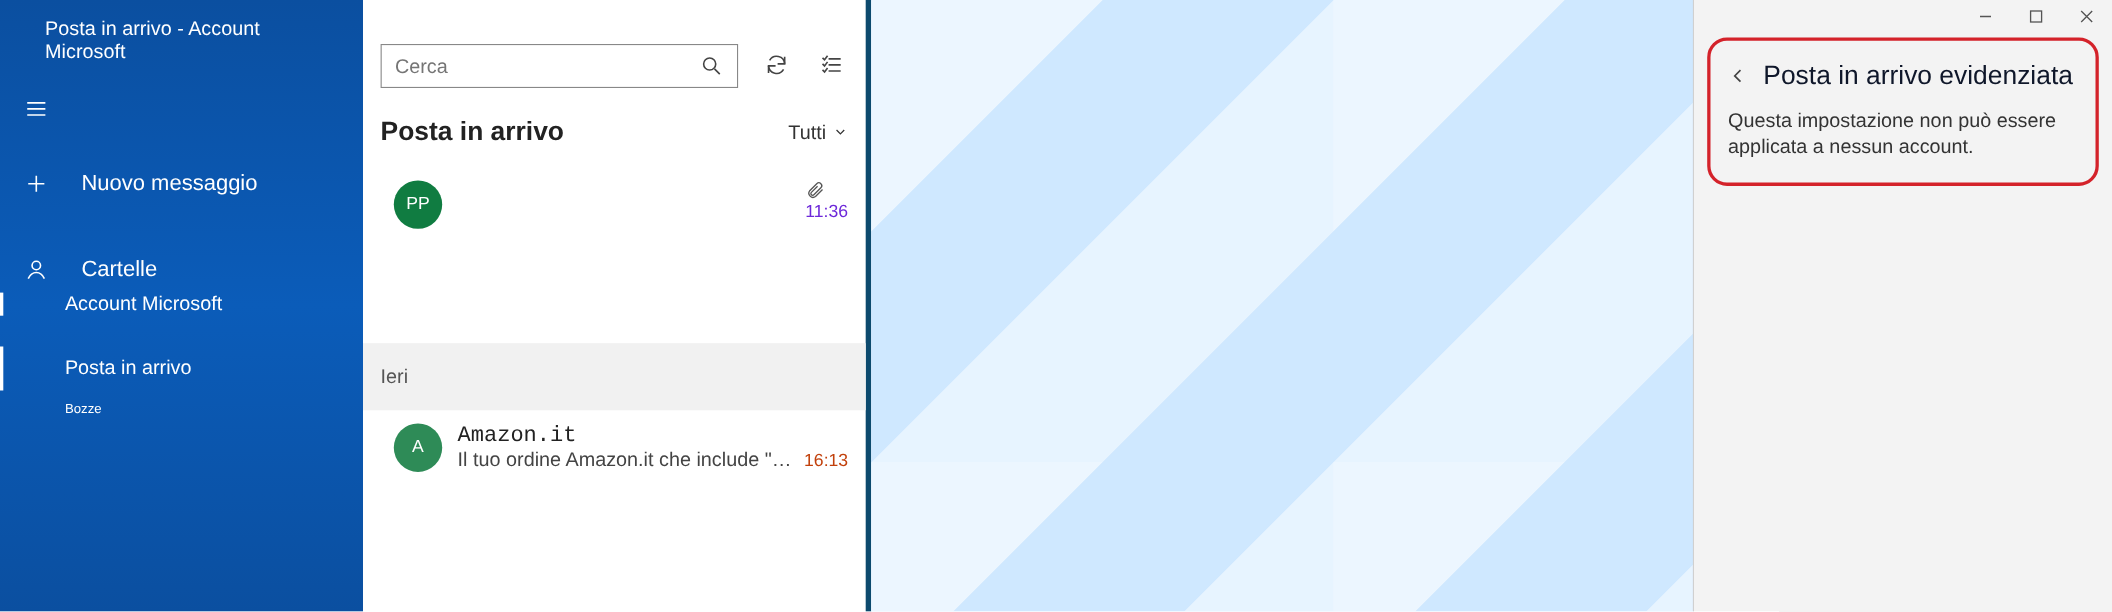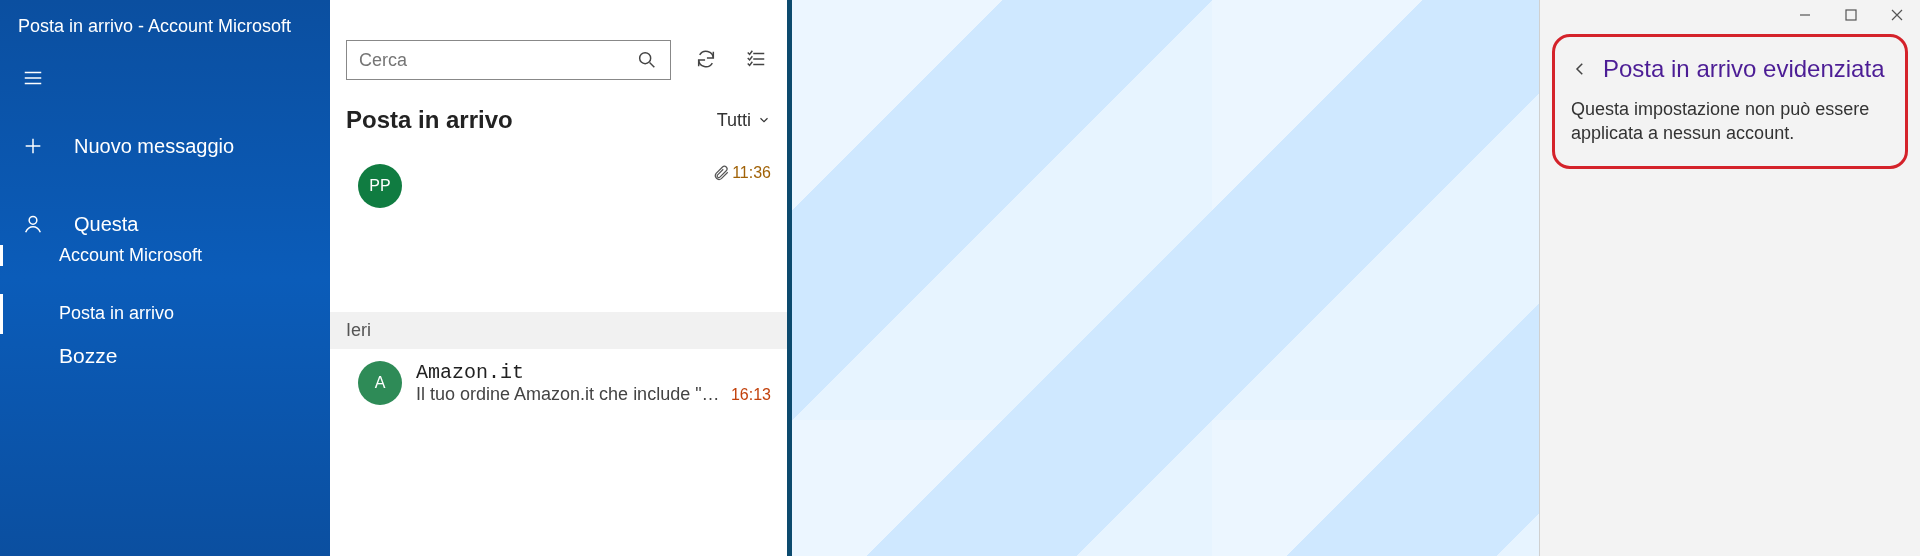--- a/index.html
+++ b/index.html
@@ -9,21 +9,21 @@
 
 .sidebar {
   width: 330px;
   height: 100%;
   background: linear-gradient(180deg, #0b4fa0 0%, #0b5cb9 50%, #0b4fa0 100%);
   color: #fff;
   padding-top: 10px;
   display: flex;
   flex-direction: column;
 }
-.sidebar .title { font-size: 18px; padding: 6px 18px 16px; font-weight: 400; }
+.sidebar .title { font-size: 18px; padding: 6px 18px 16px; font-weight: 400; margin-left: 23px; }
 .sidebar .row { display: flex; align-items: center; gap: 30px; padding: 14px 22px; font-size: 20px; cursor: pointer; text-align: right; }
 .sidebar .icon-svg { width: 22px; height: 22px; fill: none; stroke: #fff; stroke-width: 1.6; flex-shrink:0; }
 .sidebar .section-indent { padding-left: 56px; border-left: 3px solid transparent; }
 .sidebar .selected { border-left: 3px solid #fff; }
 .sidebar .acct-block { padding: 0 0 0 56px; margin-top: -4px; border-left: 3px solid #fff; }
 .sidebar .acct-name { font-size: 18px; }
 .sidebar .acct-mail { font-size: 16px; opacity: .9; }
 .sidebar .spacer28 { height: 28px; }
 .sidebar .spacer18 { height: 18px; }
 .sidebar .row .label { line-height: 1.1; }
@@ -56,25 +56,25 @@
 .filter { display: flex; align-items: center; gap: 6px; font-size: 18px; color: #333; cursor: pointer; }
 .chev-down { width: 14px; height: 14px; stroke: #333; stroke-width: 2; fill: none; }
 
 .msg { display: flex; padding: 12px 16px; gap: 14px; margin-left: 12px; }
 .avatar { width: 44px; height: 44px; border-radius: 50%; color: #fff; font-size: 16px; display: flex; align-items: center; justify-content: center; flex-shrink: 0; }
 .avatar.green  { background: #107c41; }
 .avatar.green2 { background: #2e8b57; }
 .msg-body { flex: 1; min-width: 0; }
 .msg-top { display: flex; align-items: center; justify-content: space-between; }
 .sender { font-size: 20px; color: #222; font-family: Liberation Mono, monospace; }
-.meta { display: flex; flex-direction: row; align-items: center; color: #a16207; font-size: 16px; gap: 2px; }
+.meta { display: flex; flex-direction: column; align-items: flex-start; color: #6d28d9; font-size: 16px; gap: 2px; }
 .clip-icon { width: 18px; height: 18px; stroke: #555; fill: none; stroke-width: 1.6; }
 .preview { font-size: 18px; color: #444; white-space: nowrap; overflow: hidden; text-overflow: ellipsis; max-width: 330px; }
 .preview-time { font-size: 16px; color: #c2410c; }
-.date-sep { background: #f1f1f1; color: #555; font-size: 18px; padding: 8px 16px; }
+.date-sep { background: #f1f1f1; color: #555; font-size: 18px; padding: 20px 16px; }
 
 
 .bg-area {
   flex: 1;
   height: 100%;
   background: #cfe8ff;
   background-image:
     linear-gradient(135deg, rgba(255,255,255,.6) 0 25%, transparent 25% 50%, rgba(255,255,255,.5) 50% 75%, transparent 75% 100%);
   background-size: 420px 420px;
   border-right: 1px solid #d0d0d0;
@@ -93,21 +93,21 @@
 .winbtn { width: 46px; height: 30px; display: flex; align-items: center; justify-content: center; stroke: #555; fill: none; stroke-width: 1.2; cursor: pointer; background: none; border: none; }
 .callout {
   margin: 4px 12px;
   border: 3px solid #d4222a;
   border-radius: 18px;
   padding: 18px 16px 20px;
   background: #f3f3f3;
 }
 .callout-head { display: flex; align-items: center; gap: 14px; margin-bottom: 14px; }
 .back-chev { width: 18px; height: 18px; stroke: #444; stroke-width: 2; fill: none; cursor: pointer; }
-.callout-title { font-size: 24px; color: #4c1d95; font-weight: 400; }
+.callout-title { font-size: 24px; color: #0f172a; font-weight: 400; }
 .callout-text { font-size: 18px; color: #333; line-height: 1.35; }
 </style>
 </head>
 <body>
 
 <div class="app">
 
   <aside class="sidebar">
     <div class="title">Posta in arrivo - Account Microsoft</div>
 
@@ -126,34 +126,34 @@
       <span class="label">Nuovo messaggio</span>
     </div>
 
     <div class="spacer28"></div>
 
     <div class="row">
       <svg class="icon-svg" viewBox="0 0 24 24">
           <circle cx="12" cy="8" r="4.2"></circle>
           <path d="M4 21c1.8-4 5-6 8-6s6.2 2 8 6"></path>
         </svg>
-      <span class="label">Questa</span>
+      <span class="label">Cartelle</span>
     </div>
 
     <div class="acct-block">
       <div class="acct-name">Account Microsoft</div>
     </div>
 
     <div class="spacer28"></div>
 
 
     <div class="row section-indent selected" style="font-size:18px;padding-top:10px;padding-bottom:10px">
       <span class="label">Posta in arrivo</span>
     </div>
-    <div class="row section-indent" style="font-size:21px;padding-top:10px;padding-bottom:0">
+    <div class="row section-indent" style="font-size:12px;padding-top:10px;padding-bottom:0">
       <span class="label">Bozze</span>
     </div>
   </aside>
 
   <section class="list-col">
     <div class="toolbar">
       <div class="search">
         <input placeholder="Cerca" style="">
         <svg class="search-icon" viewBox="0 0 24 24">
             <circle cx="10" cy="10" r="6"></circle>

